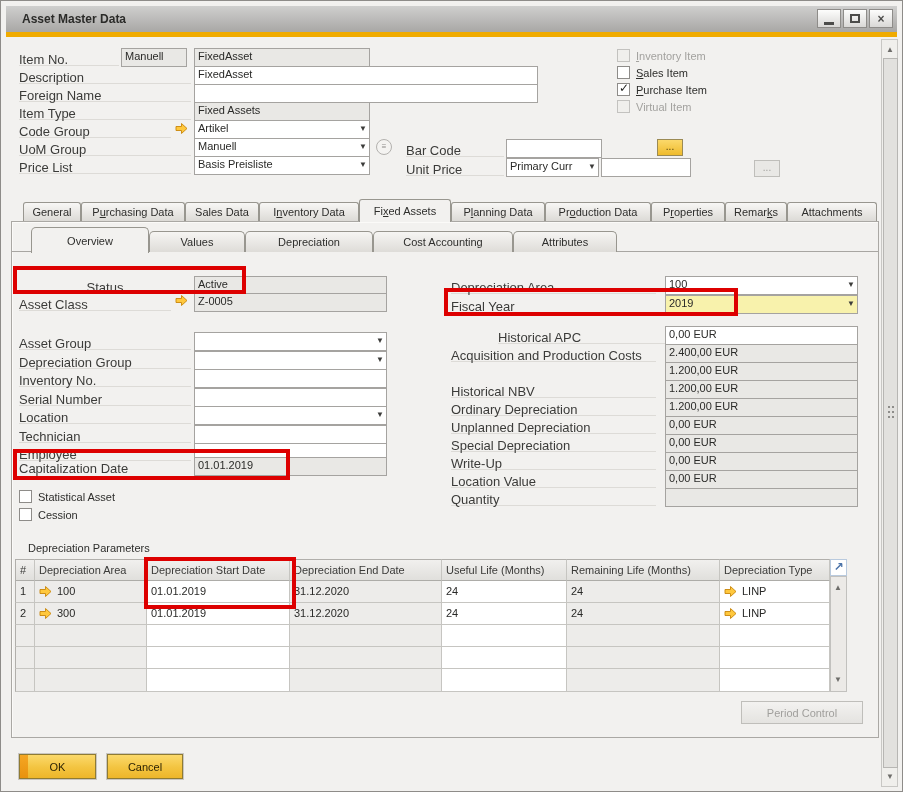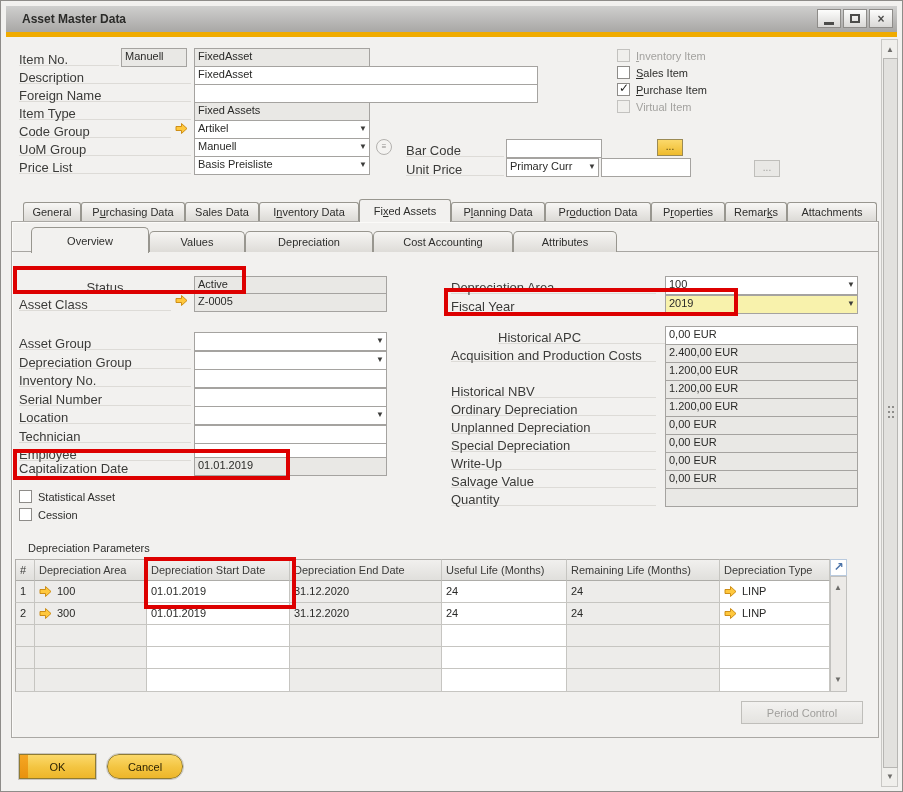--- a/index.html
+++ b/index.html
@@ -221,21 +221,21 @@
   <div class="lbl" style="left:450px;top:381px;width:205px;">Historical NBV</div>
   <div class="fld ro" style="left:664px;top:379px;width:193px;">1.200,00 EUR</div>
   <div class="lbl" style="left:450px;top:399px;width:205px;">Ordinary Depreciation</div>
   <div class="fld ro" style="left:664px;top:397px;width:193px;">1.200,00 EUR</div>
   <div class="lbl" style="left:450px;top:417px;width:205px;">Unplanned Depreciation</div>
   <div class="fld ro" style="left:664px;top:415px;width:193px;">0,00 EUR</div>
   <div class="lbl" style="left:450px;top:435px;width:205px;">Special Depreciation</div>
   <div class="fld ro" style="left:664px;top:433px;width:193px;">0,00 EUR</div>
   <div class="lbl" style="left:450px;top:453px;width:205px;">Write-Up</div>
   <div class="fld ro" style="left:664px;top:451px;width:193px;">0,00 EUR</div>
-  <div class="lbl" style="left:450px;top:471px;width:205px;">Salvage Value</div>
+  <div class="lbl" style="left:450px;top:471px;width:205px;">Location Value</div>
   <div class="fld ro" style="left:664px;top:469px;width:193px;">0,00 EUR</div>
   <div class="lbl" style="left:450px;top:489px;width:205px;">Quantity</div>
   <div class="fld ro" style="left:664px;top:487px;width:193px;"></div>
 
   <div class="secthead" style="left:27px;top:541px;">Depreciation Parameters</div>
   <div class="tbl">
 
     <div class="cell hd" style="left:14px;top:558px;width:20px;height:22px;border-left:1px solid #b1afab;border-top:1px solid #b1afab;">#</div>
     <div class="cell hd" style="left:34px;top:558px;width:112px;height:22px;border-top:1px solid #b1afab;">Depreciation Area</div>
     <div class="cell hd" style="left:146px;top:558px;width:143px;height:22px;border-top:1px solid #b1afab;">Depreciation Start Date</div>
@@ -298,21 +298,21 @@
       <span class="sarr" style="top:98px;">▼</span>
     </div>
   </div>
 
   <div class="greybtn" style="left:740px;top:700px;width:122px;height:23px;">Period Control</div>
 
   <div class="goldbtn" style="left:18px;top:753px;width:77px;height:25px;">
       <div class="okaccent"></div>
       <span>OK</span>
     </div>
-  <div class="goldbtn" style="left:106px;top:753px;width:76px;height:25px;border-radius:12px;">
+  <div class="goldbtn" style="left:106px;top:753px;width:76px;height:25px;">
       <span>Cancel</span>
     </div>
 
   <div class="mscroll">
     <span class="sarr" style="top:5px;left:4px;">▲</span>
     <div class="mthumb">
         <div class="grip"></div>
       </div>
     <span class="sarr" style="bottom:5px;left:4px;">▼</span>
   </div>

